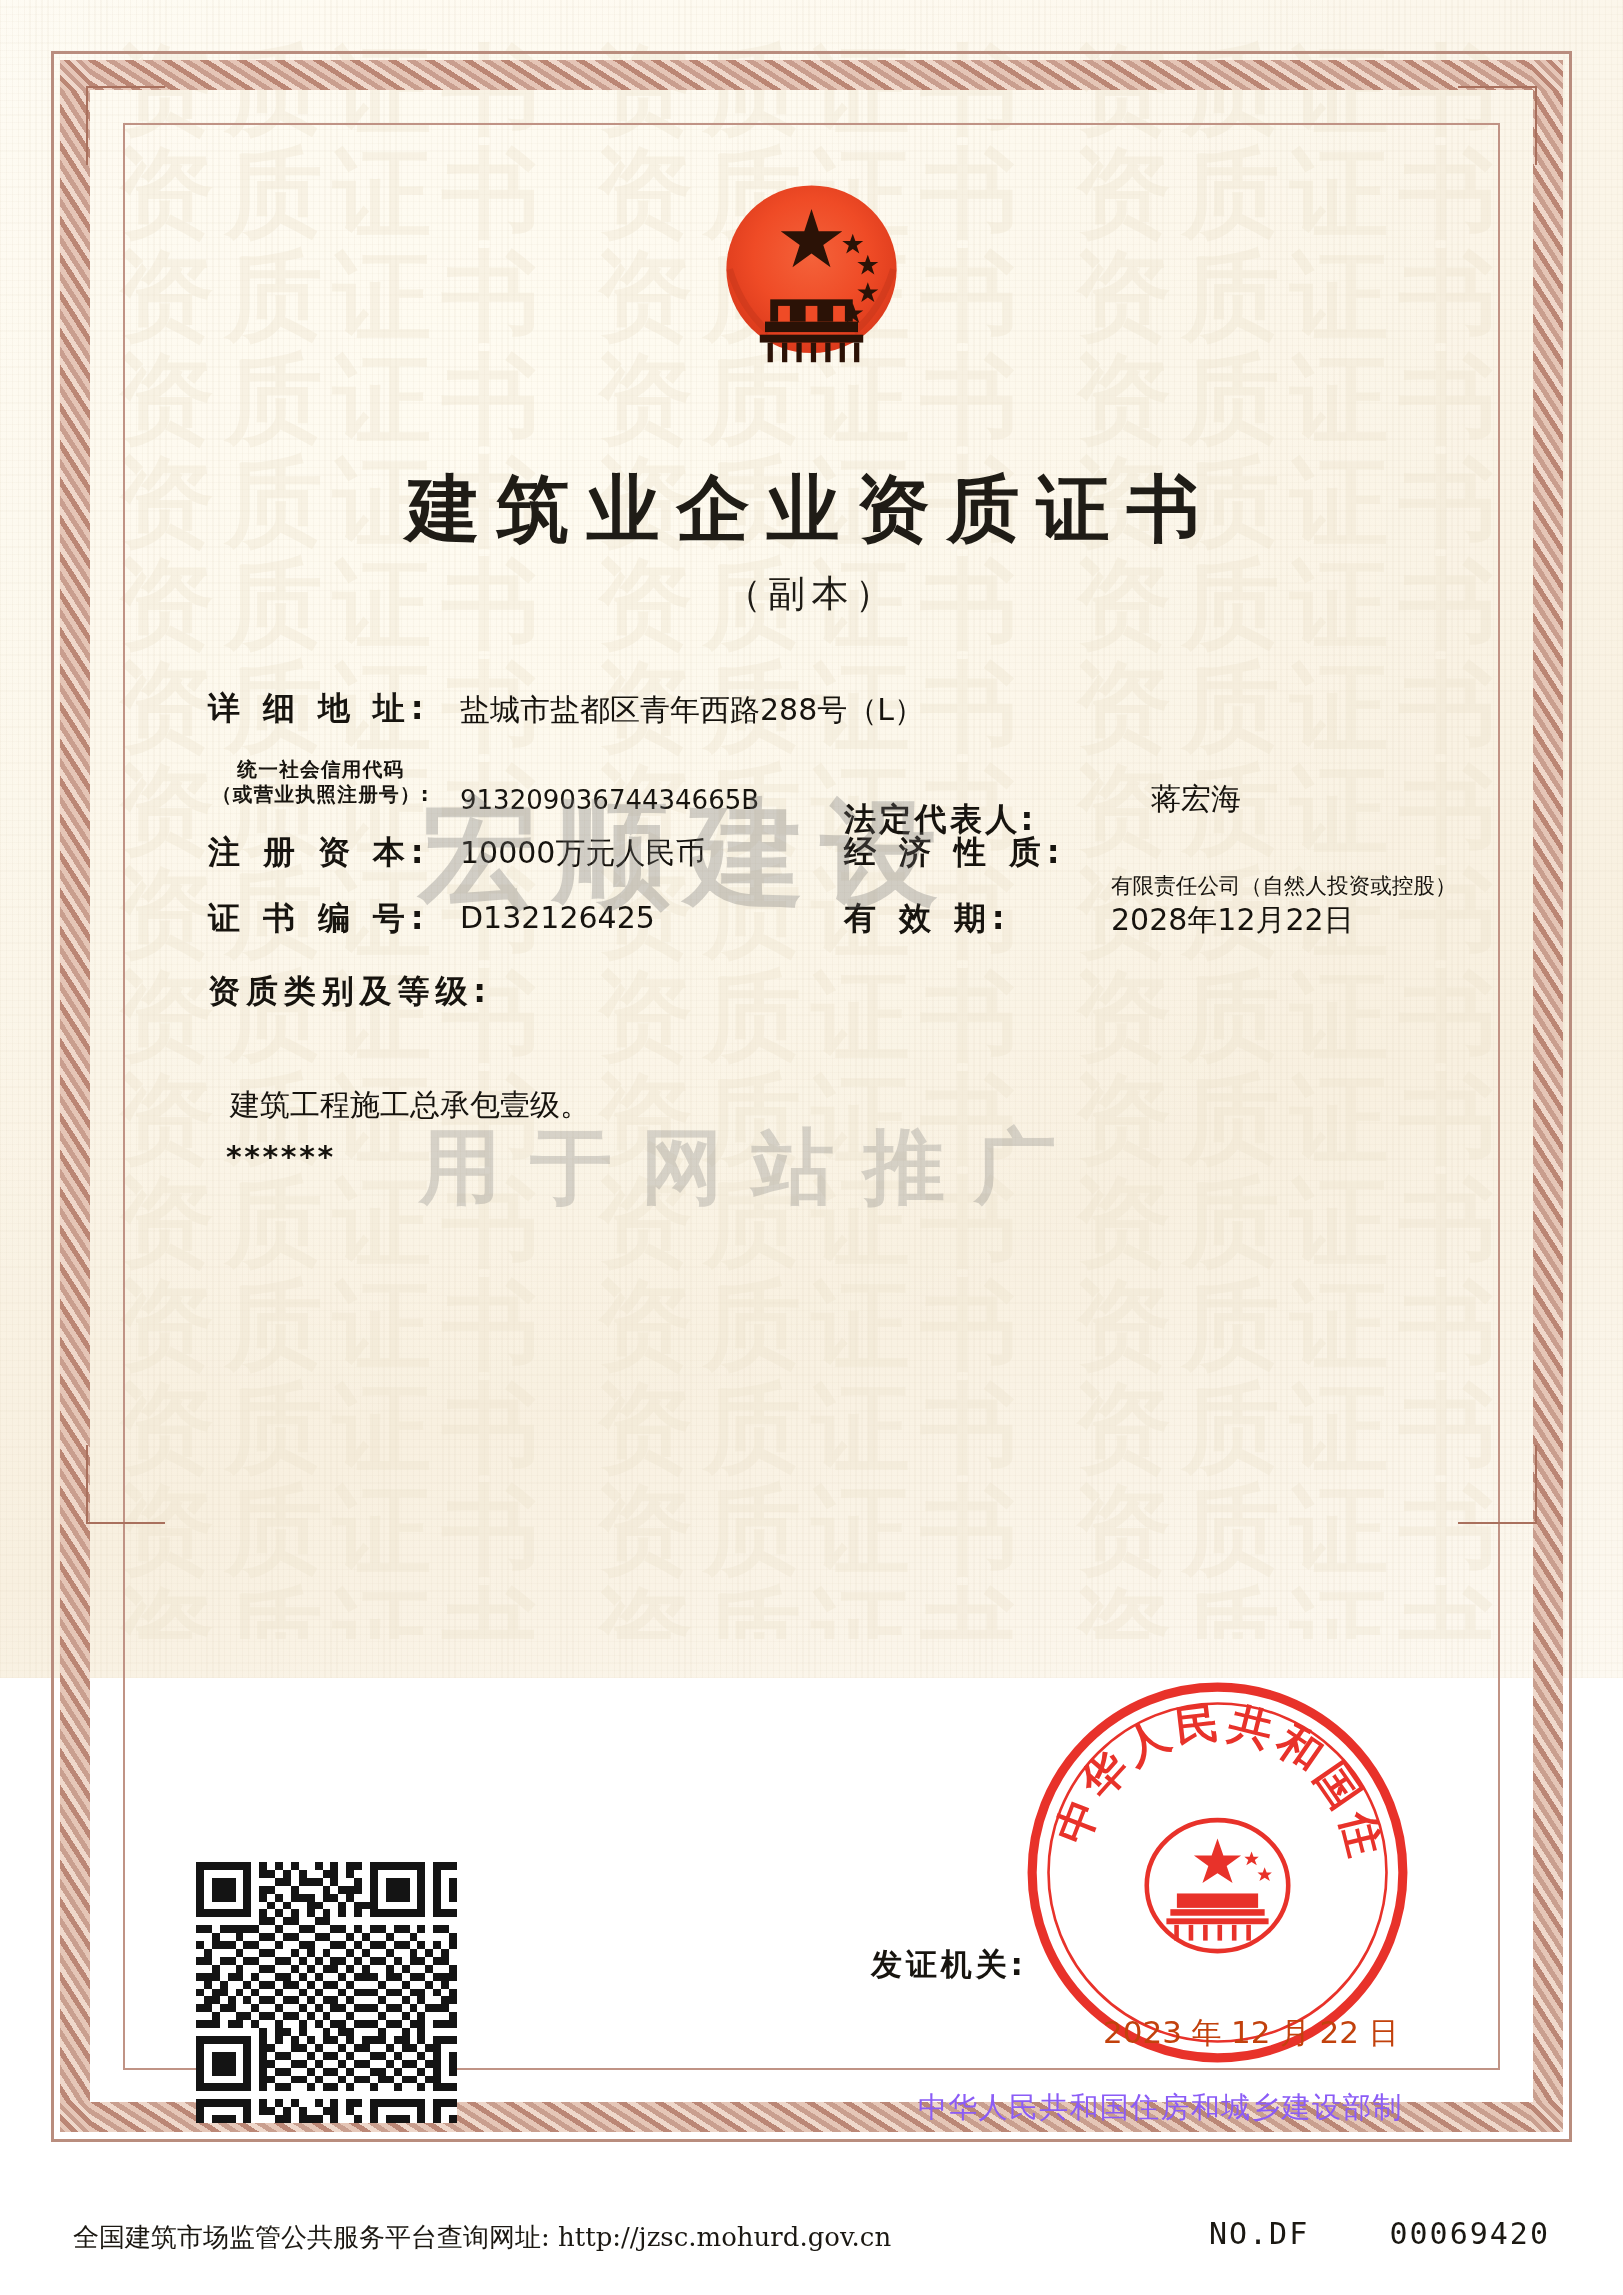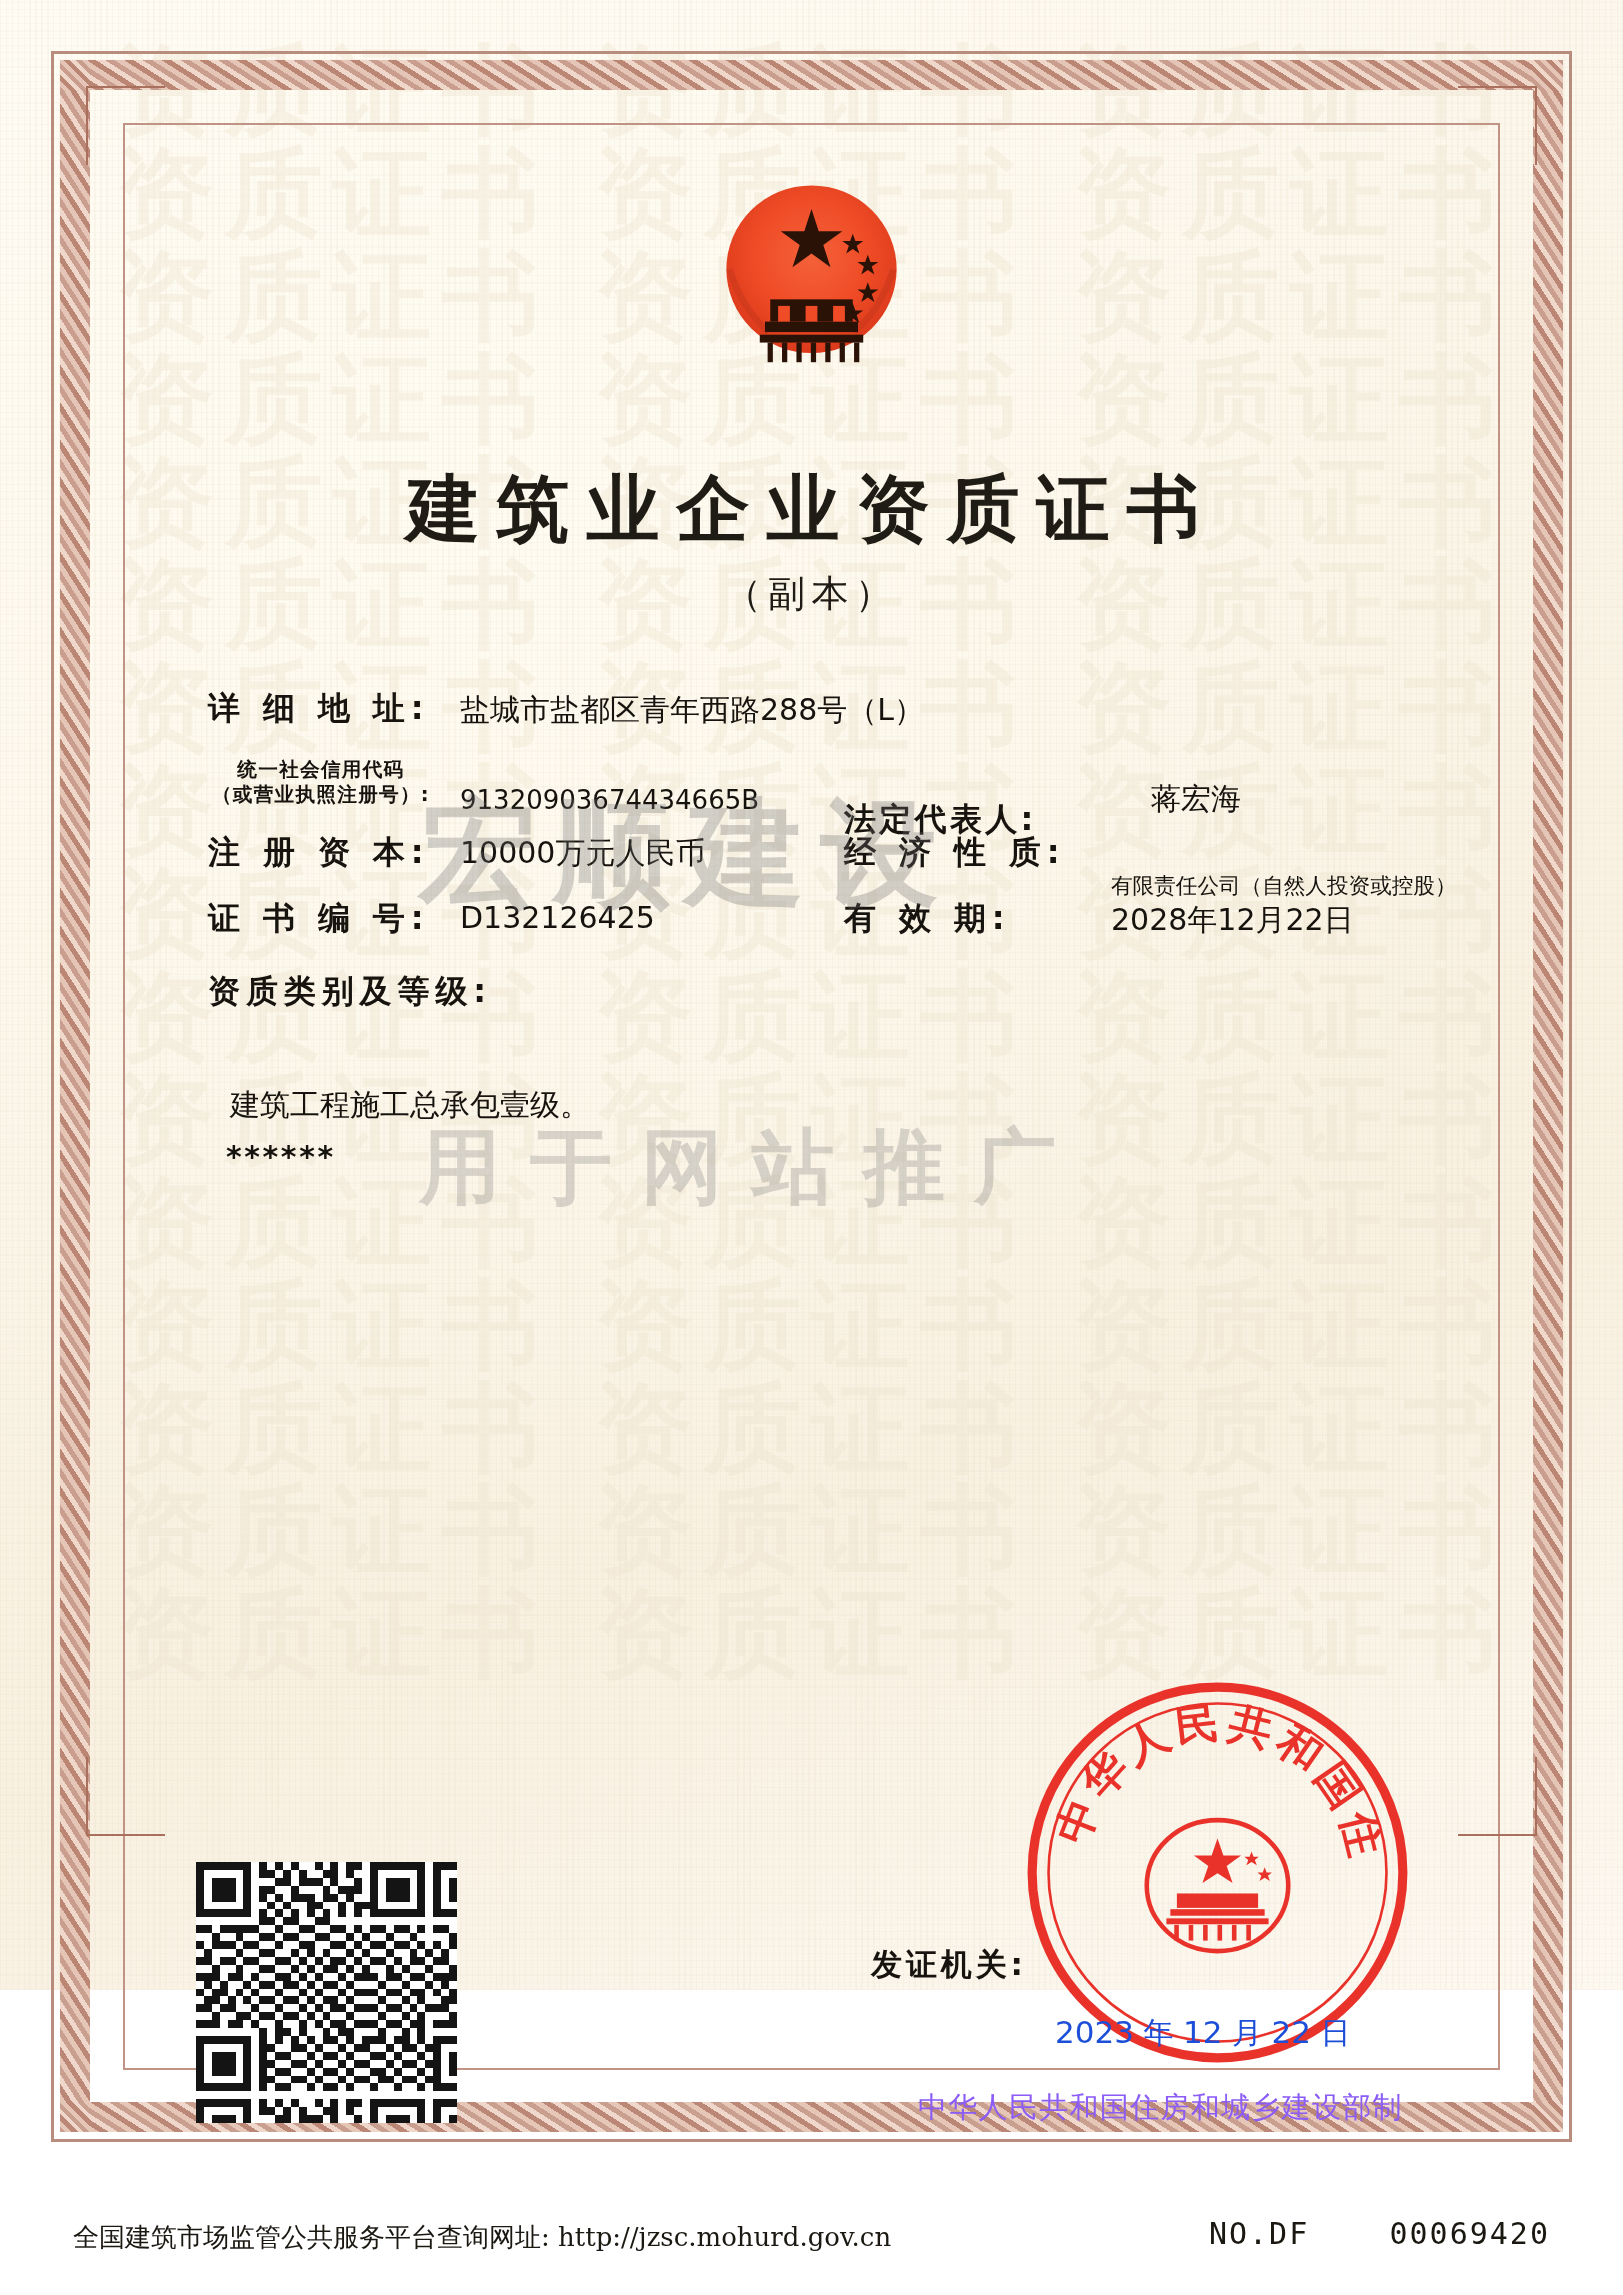--- a/index.html
+++ b/index.html
@@ -11,21 +11,21 @@
     width: 1623px;
     height: 2295px;
     font-family: "Liberation Sans", sans-serif;
     overflow: hidden;
   }
 
   
   .page {
     position: relative;
     width: 1623px;
-    height: 1990px;
+    height: 1678px;
     background: #fdf8ef;
   }
 
   
   .paper-texture {
     position: absolute;
     inset: 0;
     background:
       repeating-linear-gradient(90deg, rgba(210,195,170,0.10) 0 1.3px, rgba(255,255,255,0) 1.3px 5.9px),
       repeating-linear-gradient(0deg, rgba(205,190,165,0.07) 0 1.3px, rgba(255,255,255,0) 1.3px 7.2px),
@@ -254,25 +254,25 @@
     top: 1944px;
     font-family: "DejaVu Sans", sans-serif;
     font-size: 31px;
     font-weight: bold;
     letter-spacing: 3.9px;
     color: #17140f;
     white-space: nowrap;
   }
   .issue-date {
     position: absolute;
-    left: 1055px;
+    left: 1103px;
     top: 2013px;
     font-family: "DejaVu Sans", sans-serif;
     font-size: 30px;
-    color: #1d4ed8;
+    color: #c2410c;
     white-space: nowrap;
   }
   .issue-date .num { font-size: 31px; }
   .maker {
     position: absolute;
     left: 918px;
     top: 2088px;
     font-family: "DejaVu Serif", serif;
     font-size: 29px;
     color: #8b5cf6;

